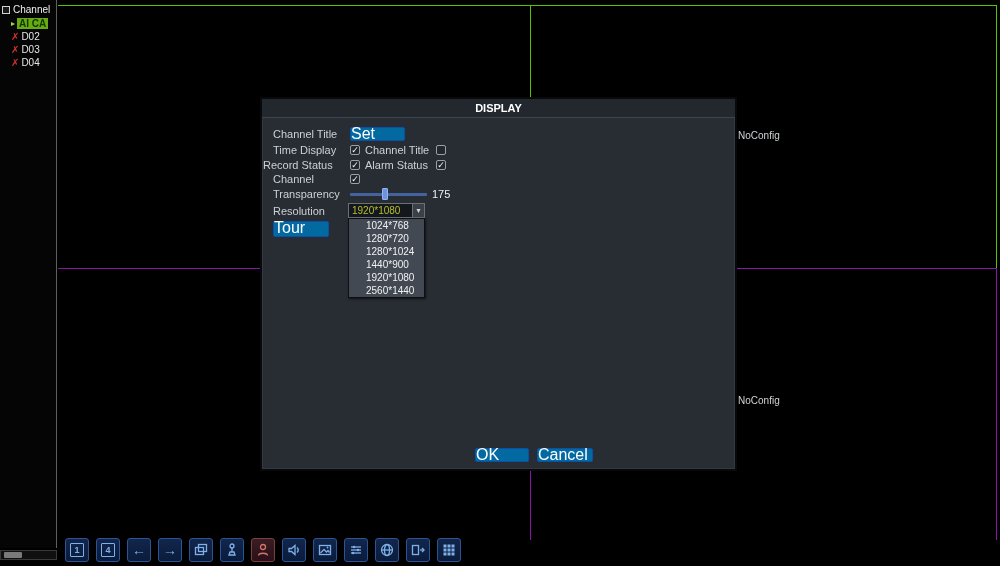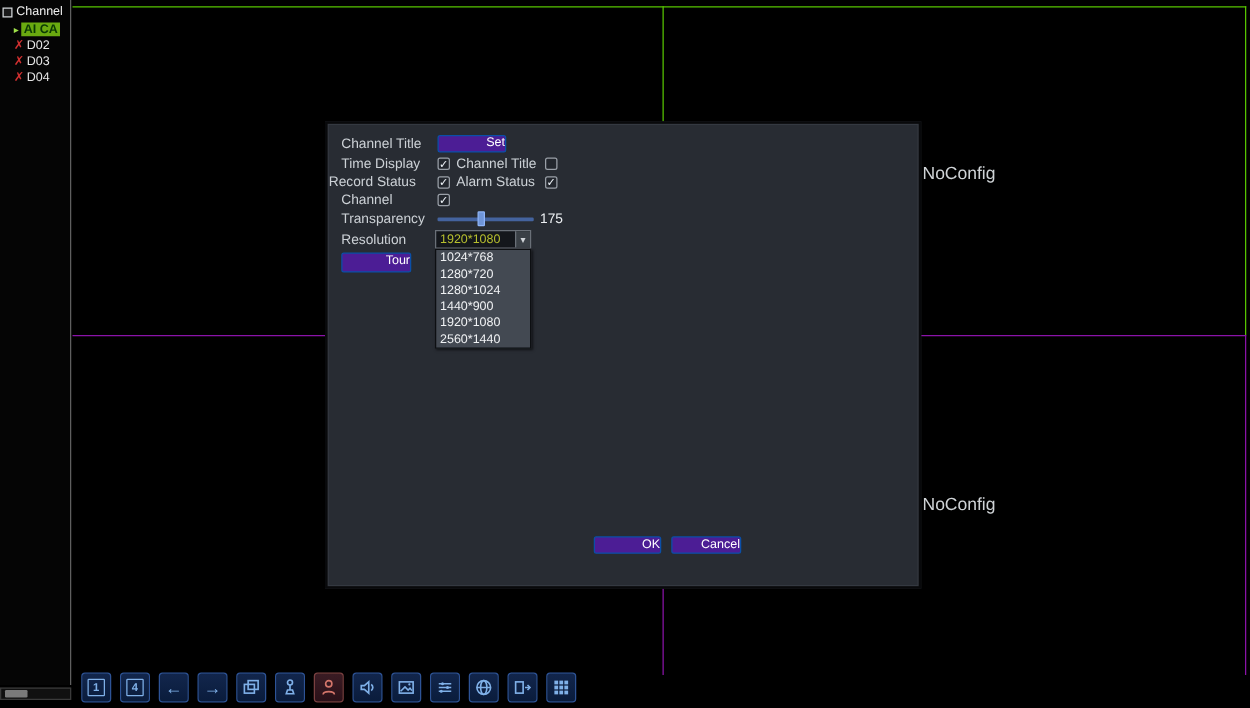--- a/index.html
+++ b/index.html
@@ -17,45 +17,45 @@
   .play-icon{color:#9fe04a;font-size:8px;line-height:8px}
   .sel-label{background:#6aaa10;color:#0b3a05;padding:0 2px;font-weight:bold}
   .side-scroll{position:absolute;left:0;top:550px;width:57px;height:10px;background:#101010;
                border:1px solid #3a3a3a;display:flex;align-items:center}
   .side-scroll .thumb{width:18px;height:6px;margin-left:3px;background:#7a7a7a;border-radius:1px}
 
   
   .video-area{position:absolute;left:58px;top:0;width:942px;height:540px;background:#000}
   .pane{position:absolute;background:transparent}
   .gline{position:absolute}
-  .noconfig{position:absolute;color:#cfd3d6;font-size:14px}
+  .noconfig{position:absolute;color:#cfd3d6;font-size:10px}
 
   
   .dialog{position:absolute;left:260px;top:97px;width:477px;height:374px;background:#282c33;
           border:2px solid #08090b;box-shadow:inset 0 0 0 1px #343941;color:#ccd1d6;font-size:11px}
   .dlg-title{height:19px;line-height:18px;text-align:center;color:#fff;font-weight:bold;
              font-size:11px;background:#23272e;border-bottom:1px solid #3c444e}
   .dlg-body{position:relative;width:100%;height:calc(100% - 19px)}
   .lbl{position:absolute;line-height:14px;white-space:nowrap}
-  .btn{position:absolute;background:#4c1d95;color:#fff;font-size:10px;text-align:right;
+  .btn{position:absolute;background:#0369a1;color:#fff;font-size:16px;text-align:left;
        border:1px solid #0a4fa8;border-radius:2px;line-height:12px;cursor:default}
   .cb{position:absolute;width:10px;height:10px;background:#23272e;border:1px solid #9aa0a8;
       border-radius:2px;text-align:center}
   .cb.checked::after{content:"\2713";display:block;color:#eef3f8;font-size:9px;line-height:9px}
   .slider-track{position:absolute;left:88px;top:75px;width:77px;height:3px;background:#44639e;border-radius:1px}
   .slider-handle{position:absolute;left:120px;top:70px;width:6px;height:12px;background:#6f95d8;
                  border:1px solid #8fb5f8;border-radius:1px}
   .combo{position:absolute;left:86px;top:85px;width:77px;height:15px;background:#14171c;
          border:1px solid #6a7078;display:flex;align-items:center}
   .combo-val{flex:1;color:#b7bf2e;font-size:10px;padding-left:3px;line-height:13px;overflow:hidden}
   .combo-arrow{width:12px;height:13px;background:#3a4046;border-left:1px solid #6a7078;color:#d0d4d8;
                font-size:8px;line-height:13px;text-align:center}
   .combo-list{position:absolute;left:86px;top:100px;width:77px;background:#434952;
               border:1px solid #0d0f12;box-shadow:1px 1px 2px rgba(0,0,0,.6)}
-  .combo-item{height:13px;line-height:13px;font-size:10px;color:#f0f2f4;padding-left:3px}
+  .combo-item{height:13px;line-height:13px;font-size:10px;color:#f0f2f4;padding-left:17px}
 
   
   .toolbar{position:absolute;left:65px;top:538px;display:flex;gap:7px}
   .tb{width:24px;height:24px;background:linear-gradient(#12264c,#0a1c3c);border:1px solid #2d5396;
       border-radius:3px;display:flex;align-items:center;justify-content:center;color:#7fb0e8}
   .tb svg{display:block}
   .tb .numbox{border:1px solid #7fb0e8;width:14px;height:14px;font-size:9px;font-weight:bold;
               display:flex;align-items:center;justify-content:center;border-radius:1px}
   .tb .arrow{font-size:14px;line-height:14px}
   .tb.user-red{color:#d4756a;border-color:#7a4040;background:linear-gradient(#3a1c24,#2a1018)}
@@ -102,20 +102,21 @@
     <div class="gline" style="left:938px;top:5px;width:1px;height:263px;background:#57c400"></div>
     <div class="gline" style="left:0;top:268px;width:939px;height:1px;background:#8a13a8"></div>
     <div class="gline" style="left:472px;top:268px;width:1px;height:272px;background:#8a13a8"></div>
     <div class="gline" style="left:938px;top:268px;width:1px;height:272px;background:#8a13a8"></div>
 
     <span class="noconfig" style="left:680px;top:130px">NoConfig</span>
     <span class="noconfig" style="left:680px;top:395px">NoConfig</span>
   </div>
 
   <div class="dialog">
+    <div class="dlg-title">DISPLAY</div>
     <div class="dlg-body">
 
       <span class="lbl" style="left:11px;top:9px">Channel Title</span>
       <div class="btn" style="left:88px;top:9px;width:55px;height:14px">Set</div>
 
       <span class="lbl" style="left:11px;top:25px">Time Display</span>
       <span class="cb checked" style="left:88px;top:27px"></span>
       <span class="lbl" style="left:103px;top:25px">Channel Title</span>
       <span class="cb" style="left:174px;top:27px"></span>
 

